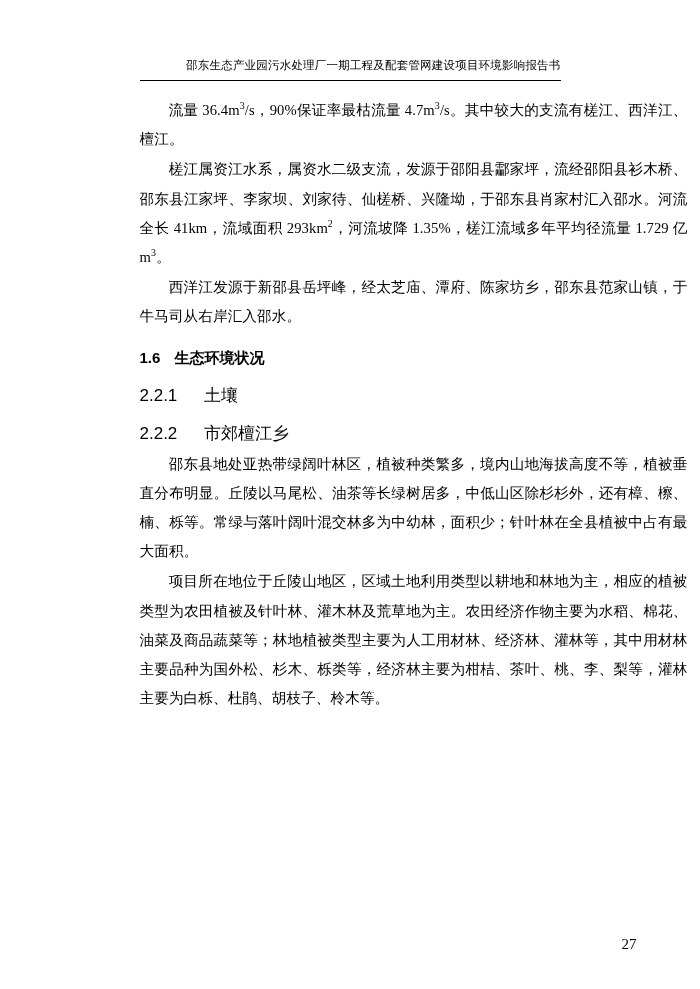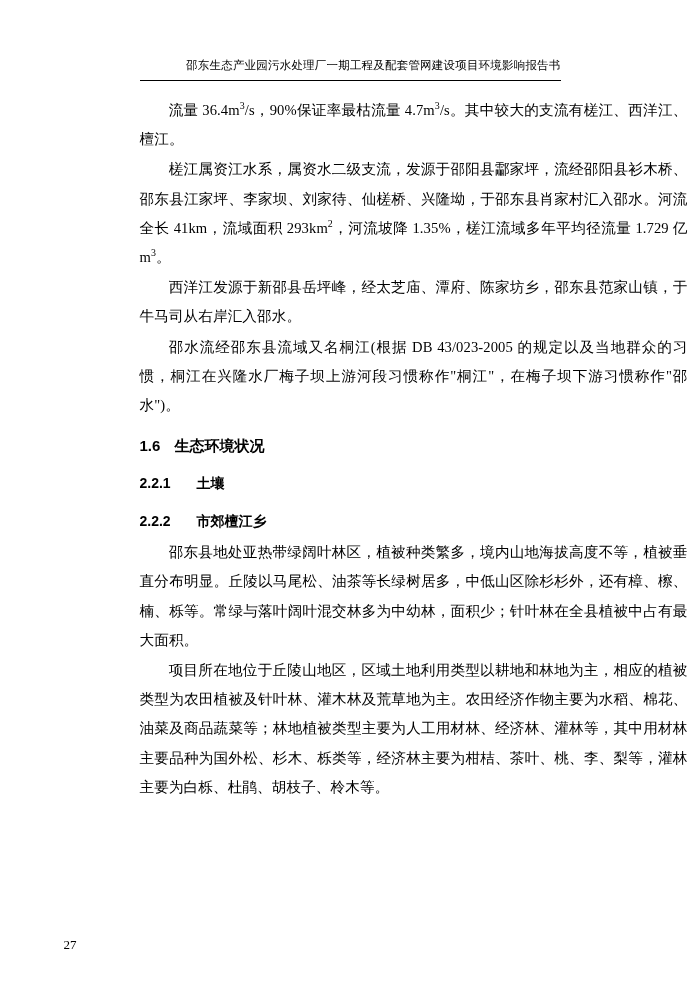--- a/index.html
+++ b/index.html
@@ -55,61 +55,60 @@
   h2.section-heading {
     margin: 11px 0 3px 0;
     font-size: 15px;
     line-height: 29px;
     font-weight: bold;
     font-family: "Liberation Sans", "DejaVu Sans", sans-serif;
     text-indent: 0;
   }
   h3.subsection-heading {
     margin: 9px 0 2px 0;
-    font-size: 14px;
+    font-size: 17px;
     line-height: 29px;
-    font-weight: bold;
+    font-weight: normal;
     font-family: "Liberation Sans", "DejaVu Sans", sans-serif;
     text-indent: 0;
   }
   h3.subsection-heading .sub-title {
     margin-left: 22px;
   }
   sup {
     font-size: 0.68em;
     vertical-align: super;
     line-height: 0;
   }
   .page-number {
     position: absolute;
     bottom: 52px;
     left: 0;
     width: 100%;
-    text-align: left;
-    font-size: 13px;
+    text-align: right;
+    font-size: 15px;
   }
 </style>
 </head>
 <body>
 
 <div class="page">
 
   <div class="header">邵东生态产业园污水处理厂一期工程及配套管网建设项目环境影响报告书</div>
   <div class="header-rule"></div>
 
   <div class="content">
 
     <p class="body-text">流量 36.4m<sup>3</sup>/s，90%保证率最枯流量 4.7m<sup>3</sup>/s。其中较大的支流有槎江、西洋江、檀江。</p>
 
     <p class="body-text">槎江属资江水系，属资水二级支流，发源于邵阳县酃家坪，流经邵阳县衫木桥、邵东县江家坪、李家坝、刘家待、仙槎桥、兴隆坳，于邵东县肖家村汇入邵水。河流全长 41km，流域面积 293km<sup>2</sup>，河流坡降 1.35%，槎江流域多年平均径流量 1.729 亿 m<sup>3</sup>。</p>
 
     <p class="body-text">西洋江发源于新邵县岳坪峰，经太芝庙、潭府、陈家坊乡，邵东县范家山镇，于牛马司从右岸汇入邵水。</p>
 
 
-    <p class="body-text">邵水流经邵东县流域又名桐江(根据 DB 43/023-2005 的规定以及当地群众的习惯，桐江在兴隆水厂梅子坝上游河段习惯称作"桐江"，在梅子坝下游习惯称作"邵水")。</p>
 
 
     <h2 class="section-heading">
       <span>1.6</span>
       <span class="sec-title" style="margin-left:10px;">生态环境状况</span>
     </h2>
 
     <h3 class="subsection-heading">
       <span>2.2.1</span>
       <span class="sub-title">土壤</span>

